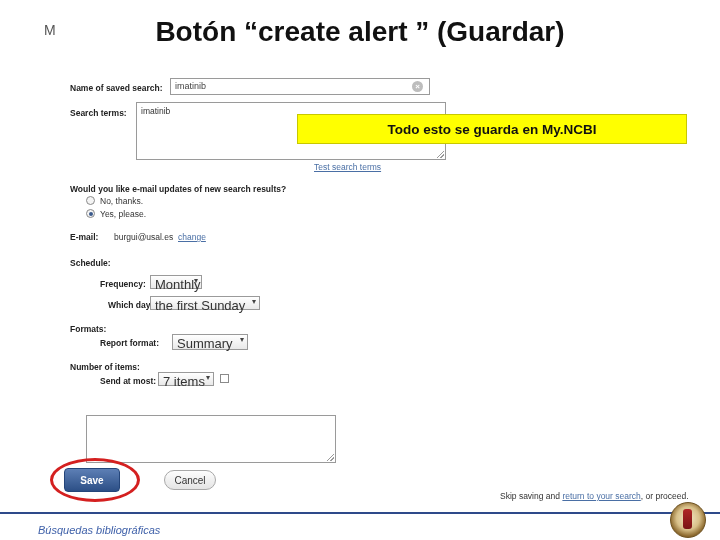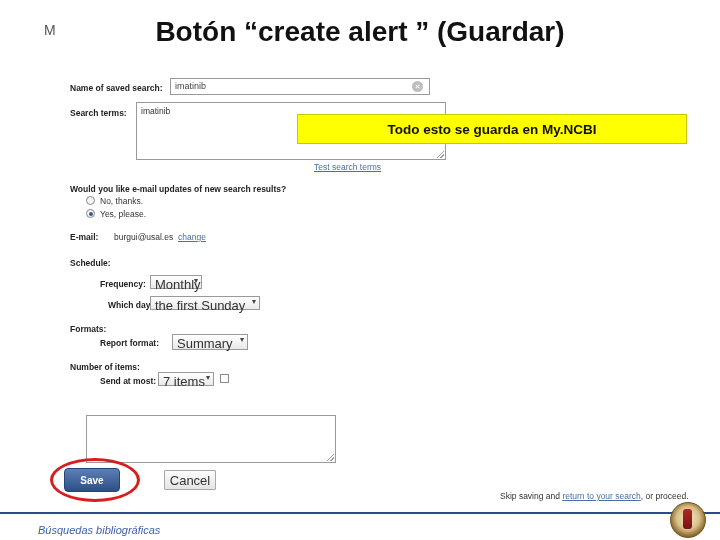--- a/index.html
+++ b/index.html
@@ -156,22 +156,22 @@
     border-radius:50%;
     box-sizing:border-box;
     background:transparent;
   }
   #cancel-button{
     position:absolute;
     left:164px; top:470px;
     width:52px;height:20px;
     background:linear-gradient(#fdfdfd,#e4e4e4);
     border:1px solid #a8a8a8;
-    border-radius:1px;
-    font-size:13px;
+    border-radius:10px;
+    font-size:10px;
     color:#333333;
     text-align:center;
     line-height:20px;
     box-sizing:border-box;
   }
 
   
   #callout{
     position:absolute;
     left:297px; top:114px;

